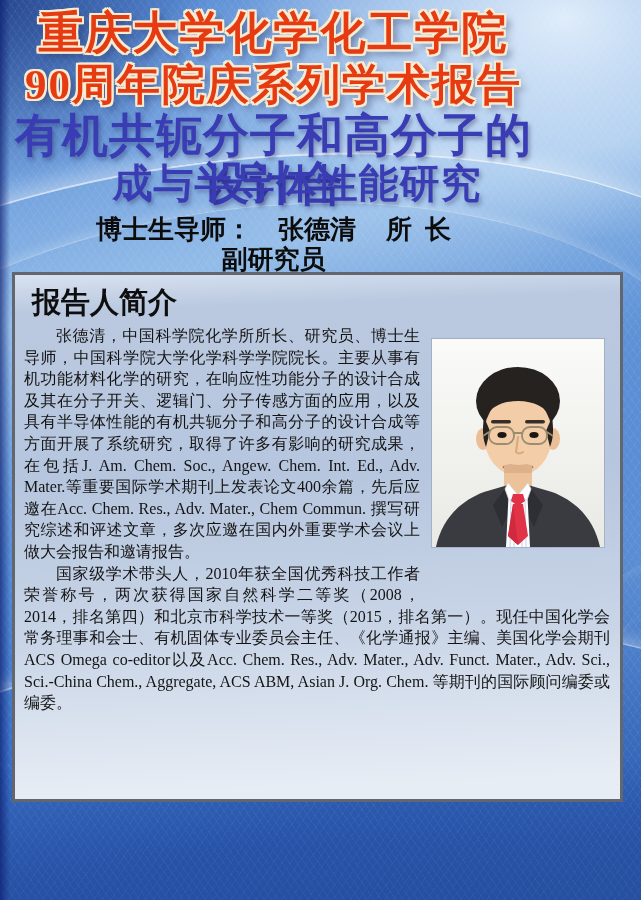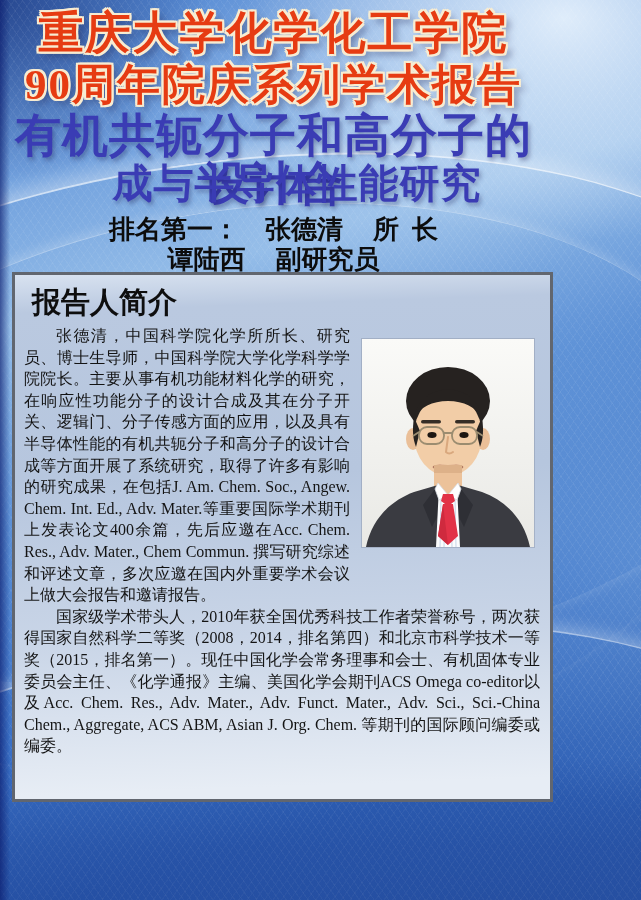--- a/index.html
+++ b/index.html
@@ -61,21 +61,21 @@
   .guest-row {
     display:flex; justify-content:center; align-items:baseline;
     color:#0c0c0c; font-weight:bold; font-size:26px; white-space:pre;
   }
   .guest1 { top:212px; }
   .guest2 { top:242px; }
   .guest-row .g-label { margin-right:26px; }
   .guest-row .g-name  { margin-right:30px; }
 
   .bio-box {
-    position:absolute; left:12px; top:272px; width:541px; height:530px;
+    position:absolute; left:12px; top:272px; width:611px; height:530px;
     border:3px solid #61666f;
     background:linear-gradient(178deg, #d8e2f0 0%, #bac9e0 7%, #b6c6de 38%, #c9d5e7 68%, #e7edf5 96%);
     padding:8px 10px 0 9px; overflow:hidden;
   }
   .bio-heading {
     font-family:"Liberation Sans", sans-serif;
     font-size:29px; font-weight:bold; color:#0e0e0e;
     margin:2px 0 6px 8px; line-height:34px;
   }
   .bio-content { font-size:16px; line-height:21.6px; color:#141414; text-align:justify; }
@@ -106,26 +106,25 @@
   <div class="bottom-shade"></div>
   <div class="left-edge"></div>
 
   <div class="hdr red-line red1">重庆大学化学化工学院</div>
   <div class="hdr red-line red2">90周年院庆系列学术报告</div>
 
   <div class="hdr blue-line blue1">有机共轭分子和高分子的设计合</div>
   <div class="hdr blue-line blue2">成与半导体性能研究</div>
 
   <div class="hdr guest-row guest1">
-    <span class="g-label">排名第一：</span>
+    <span class="g-label">博士生导师：</span>
     <span class="g-name">张德清</span>
     <span class="g-title">所  长</span>
   </div>
   <div class="hdr guest-row guest2">
-    <span class="g-name">谭陆西</span>
     <span class="g-title">副研究员</span>
   </div>
 
   <div class="bio-box">
     <div class="bio-heading">报告人简介</div>
 
     <div class="bio-content">
       <span class="photo">
         <svg viewBox="0 0 172 208" xmlns="http://www.w3.org/2000/svg">
           <defs>

